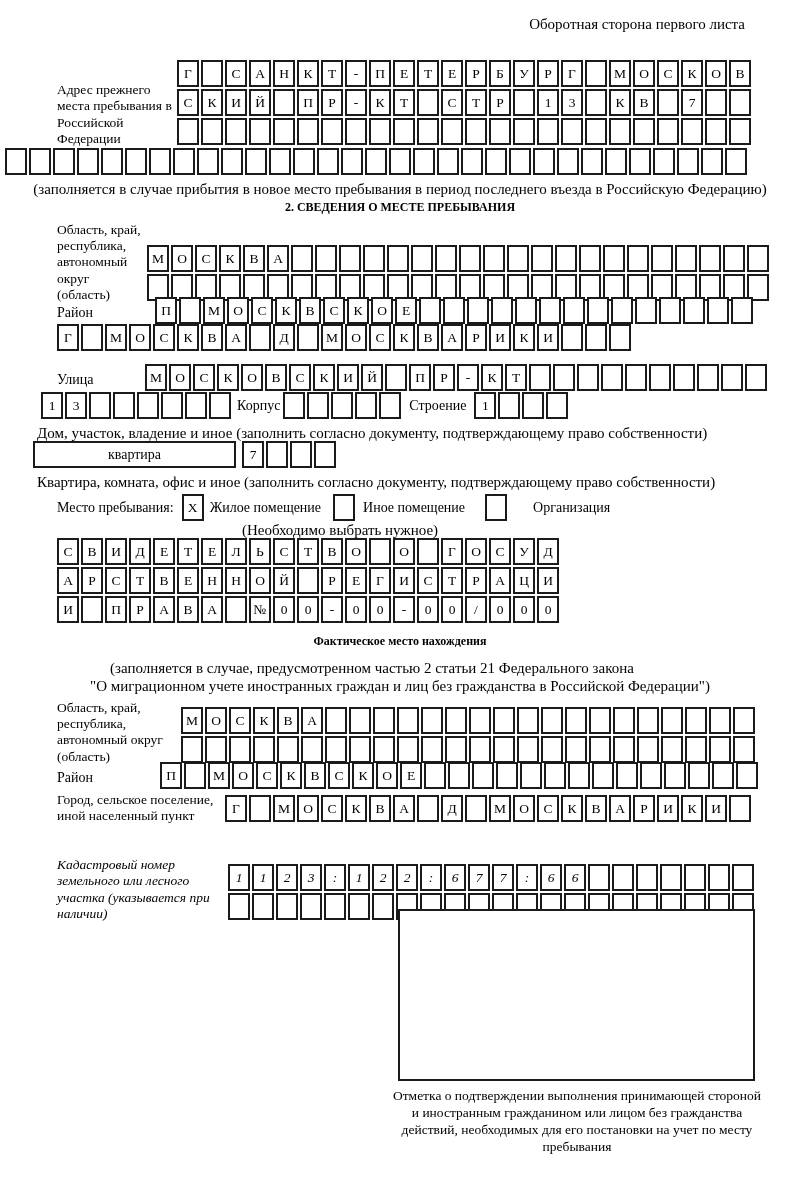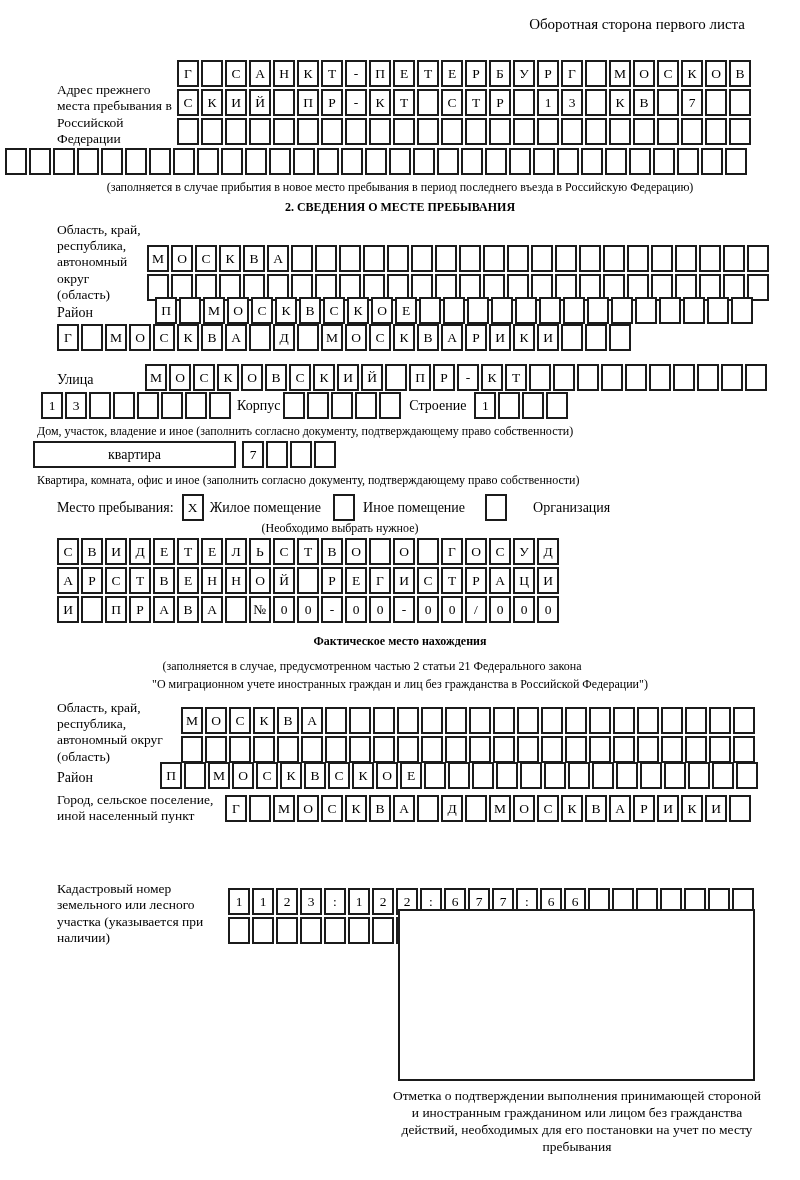--- a/index.html
+++ b/index.html
@@ -22,21 +22,21 @@
     border: 2px solid #1b1b1b; background: #fff;
     display: flex; align-items: center; justify-content: center;
     font-size: 13.5px; line-height: 1;
   }
   .label-box {
     flex: none; height: 27px; border: 2px solid #1b1b1b;
     display: flex; align-items: center; justify-content: center;
     font-size: 14px;
   }
   .inline-label { font-size: 14px; line-height: 27px; white-space: nowrap; }
-  .note { font-size: 12px; line-height: 1.25; }
+  .note { font-size: 15px; line-height: 1.25; }
   .center { text-align: center; }
   .heading { font-size: 12px; font-weight: bold; }
   .header-note { font-size: 15px; }
   .house-row { display: flex; align-items: flex-start; }
   .stay-row { display: flex; align-items: center; font-size: 14px; }
   .stamp-box { border: 2px solid #1b1b1b; background: #fff; }
 </style>
 </head>
 <body>
 
@@ -557,21 +557,21 @@
         <span class="cell">В</span>
         <span class="cell">А</span>
         <span class="cell">Р</span>
         <span class="cell">И</span>
         <span class="cell">К</span>
         <span class="cell">И</span>
         <span class="cell"></span>
       </div>
   </div>
 
-  <div class="abs field" style="top:876px; left:57px;">
+  <div class="abs field" style="top:852px; left:57px;font-style:italic;">
     <div class="label" style="width:171px;">Кадастровый номер земельного или лесного участка (указывается при наличии)</div>
     <div class="rows" style="margin-top:12px;">
       <div class="cell-row">
           <span class="cell">1</span>
           <span class="cell">1</span>
           <span class="cell">2</span>
           <span class="cell">3</span>
           <span class="cell">:</span>
           <span class="cell">1</span>
           <span class="cell">2</span>

